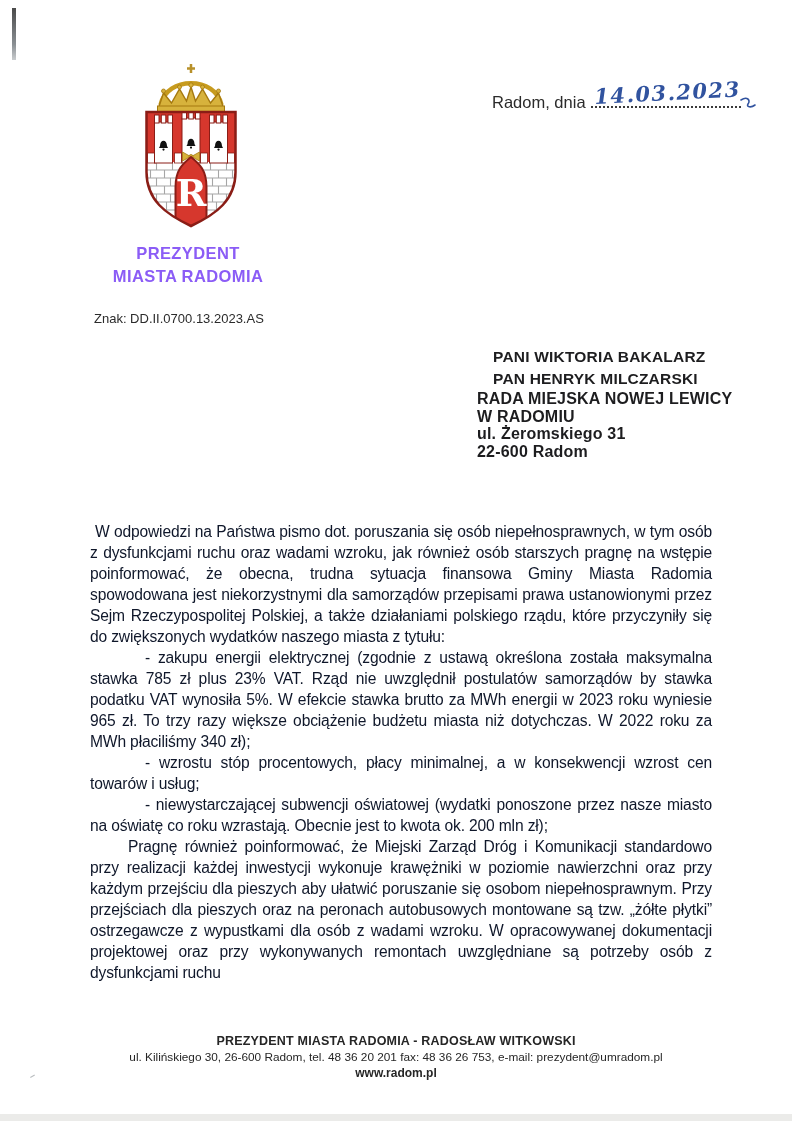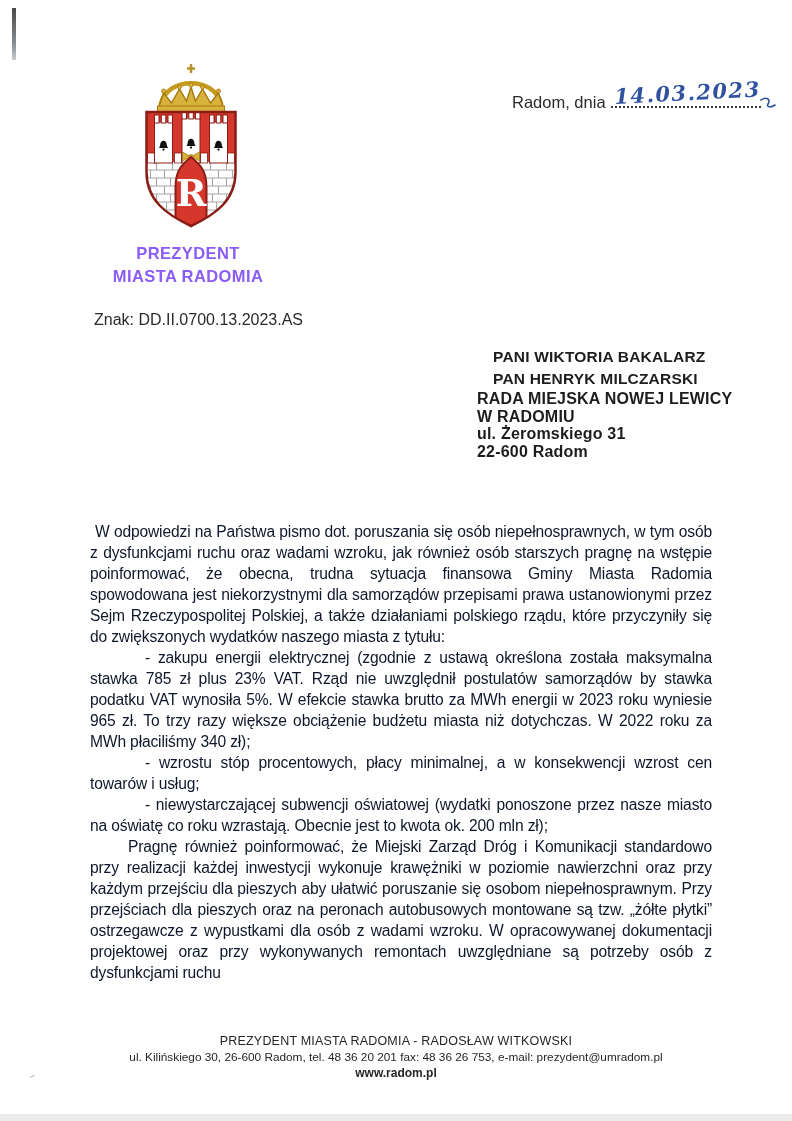--- a/index.html
+++ b/index.html
@@ -11,50 +11,50 @@
   .scan-line { position:absolute; left:12px; top:8px; width:4px; height:52px;
     background:linear-gradient(180deg,#4a4a4a 0%,#8a8f93 70%,#c9ccce 100%); }
   .scan-speck { position:absolute; left:29px; top:1072px; width:5px; height:4px;
     border-bottom:1px solid #9aa0a4; transform:rotate(-30deg); opacity:.7; }
   .bottom-edge { position:absolute; left:0; bottom:0; width:792px; height:7px; background:#ebebe9; }
 
   
   .crest { position:absolute; left:138px; top:60px; width:106px; height:172px; }
 
   
-  .dateline { position:absolute; left:512px; top:88px; width:260px; font-size:16.5px; color:#2b2b2b; white-space:nowrap; }
+  .dateline { position:absolute; left:492px; top:88px; width:260px; font-size:16.5px; color:#2b2b2b; white-space:nowrap; }
   .date-dots { display:inline-block; position:relative; width:150px; height:18px;
     border-bottom:2px dotted #3a3a3a; margin-left:5px; vertical-align:baseline; }
   .handwriting { position:absolute; left:4px; bottom:-3px; font-family:"DejaVu Serif", serif;
     font-style:italic; font-weight:bold; color:#31539f; font-size:21px; letter-spacing:1.5px;
     transform:rotate(-3deg); transform-origin:left bottom; white-space:nowrap; }
   .flourish { position:absolute; right:-16px; bottom:-4px; }
 
   
   .office { position:absolute; left:90px; top:242px; width:196px; text-align:center;
     font-weight:bold; font-size:16.5px; line-height:23px; letter-spacing:.4px; color:#8b5cf6; }
 
-  .reference { position:absolute; left:94px; top:311px; font-size:16px; color:#2b2b2b; }
+  .reference { position:absolute; left:94px; top:311px; font-size:13px; color:#2b2b2b; }
 
   
   .recipient { position:absolute; left:477px; top:346px; color:#1d1d1f; }
   .recipient .big { font-weight:bold; font-size:15.5px; line-height:22px; letter-spacing:.2px;margin-left:16px; }
   .recipient .small { font-weight:bold; font-size:16px; line-height:17.5px; letter-spacing:.2px; }
 
   
   .letter-body { position:absolute; left:90px; top:521px; width:622px;
     font-size:15.6px; line-height:21px; letter-spacing:-0.15px; text-align:justify; color:#0f172a; }
   .letter-body p { margin:0; }
   .p-first  { text-indent:5px; }
   .p-item   { text-indent:55px; }
   .p-indent { text-indent:38px; }
 
   
   .footer { position:absolute; left:0; top:1033px; width:792px; text-align:center; color:#262626; }
-  .footer .f1 { font-weight:normal; font-size:12.5px; line-height:16px; letter-spacing:.2px; }
+  .footer .f1 { font-weight:bold; font-size:12.5px; line-height:16px; letter-spacing:.2px; }
   .footer .f2 { font-size:11.8px; line-height:16px; }
   .footer .f3 { font-weight:bold; font-size:12px; line-height:16px; }
 </style>
 </head>
 <body>
 
 <div class="page">
 
   <div class="scan-line"></div>
 

